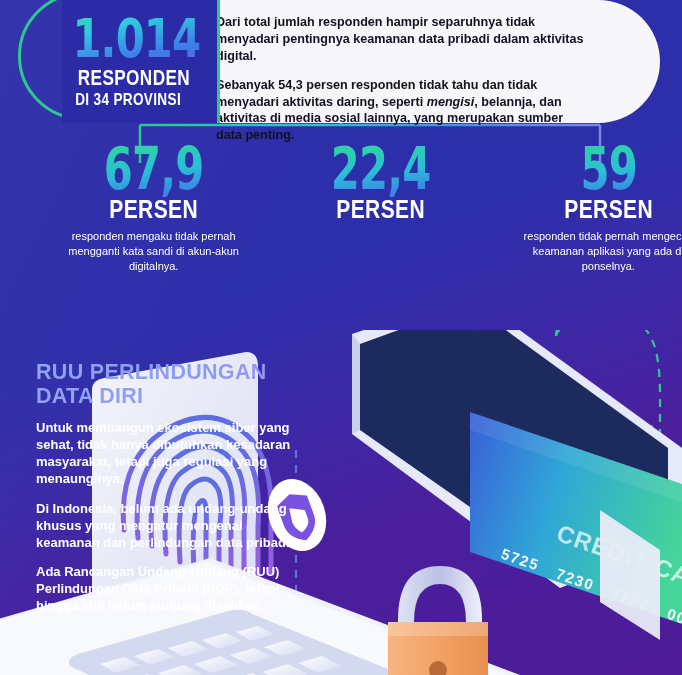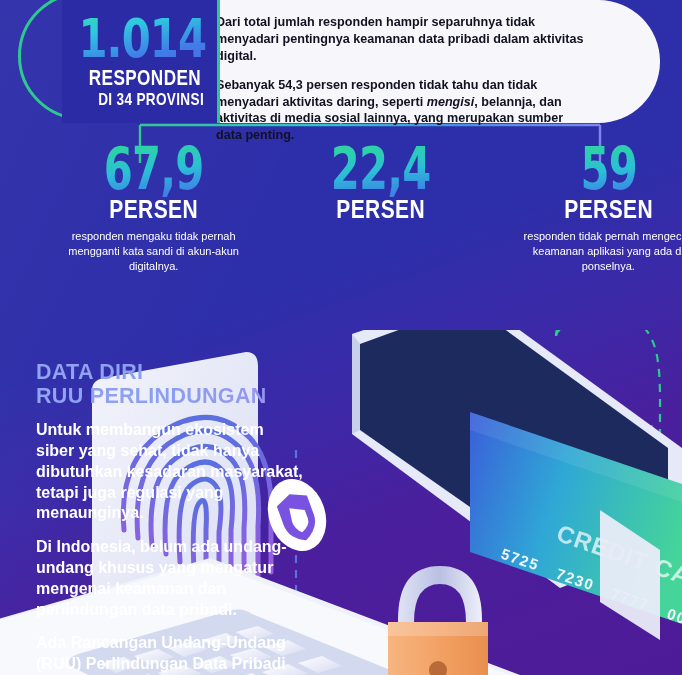--- a/index.html
+++ b/index.html
@@ -29,21 +29,21 @@
     border-radius:50%;
     box-sizing:border-box;
   }
   .hdr-leftbox {
     position:absolute; left:62px; top:0;
     width:158px; height:123px;
     background:#2b2ba6;
     border-right:3px solid #2ec98f;
     box-sizing:border-box;
     display:flex; flex-direction:column;
-    align-items:flex-end; justify-content:center;
+    align-items:flex-start; justify-content:center;
     z-index:3;
   }
   .big-count {
     font-family:"DejaVu Sans Condensed","Liberation Sans Narrow","Liberation Sans",sans-serif;
     font-weight:bold;
     font-size:54px; line-height:0.95;
     letter-spacing:-1px;
     background: linear-gradient(170deg,#36d9b0 0%,#2fc9e0 28%,#3f7de8 72%,#4f6ae6 100%);
     -webkit-background-clip:text; background-clip:text;
     color:transparent; -webkit-text-fill-color:transparent;
@@ -129,21 +129,21 @@
     color:#8fa2f2;
     letter-spacing:0.3px;
     background: linear-gradient(90deg,#93a4f3 0%,#8b9df2 55%,#9b92f0 100%);
     -webkit-background-clip:text; background-clip:text;
     -webkit-text-fill-color:transparent; color:transparent;
   }
   .ruu-body { margin-top:12px; }
   .ruu-body p {
     margin:0 0 13px 0;
     color:#ffffff;
-    font-size:16px;
+    font-size:13px;
     font-weight:bold;
     line-height:1.30;
   }
   .ruu-body p:last-child { margin-bottom:16px; }
 
   
   .illus { position:absolute; left:0; top:330px; width:682px; height:345px; z-index:3; }
   .illus svg { display:block; }
 </style>
 </head>
@@ -310,22 +310,22 @@
           <path d="M388 292 L488 292 L488 306 L388 306 Z" fill="#ffffff" opacity="0.22"></path>
           <circle cx="438" cy="340" r="9" fill="#b86a38"></circle>
           <rect x="434" y="344" width="8" height="16" rx="3" fill="#b86a38"></rect>
         </g>
       </g>
     </svg>
   </div>
 
   <div class="ruu">
     <div class="ruu-title">
+      <div>RUU PERLINDUNGAN</div>
       <div>DATA DIRI</div>
-      <div>RUU PERLINDUNGAN</div>
     </div>
     <div class="ruu-body">
       <p>Untuk membangun ekosistem siber yang sehat, tidak hanya dibutuhkan kesadaran masyarakat, tetapi juga regulasi yang menaunginya.</p>
       <p>Di Indonesia, belum ada undang-undang khusus yang mengatur mengenai keamanan dan perlindungan data pribadi.</p>
       <p>Ada Rancangan Undang-Undang (RUU) Perlindungan Data Pribadi (PDP), tetapi hingga kini belum kunjung disahkan.</p>
     </div>
   </div>
 </div>
 
 </body></html>

